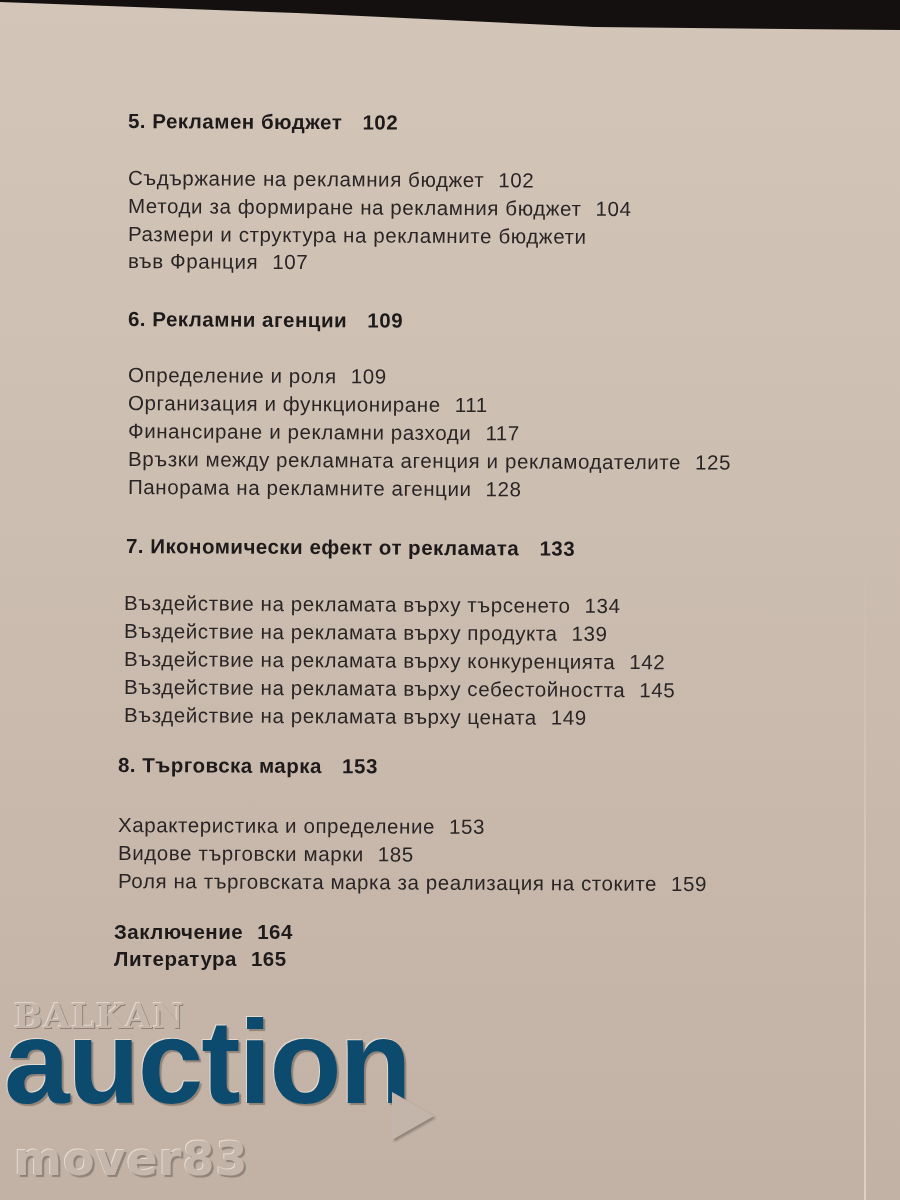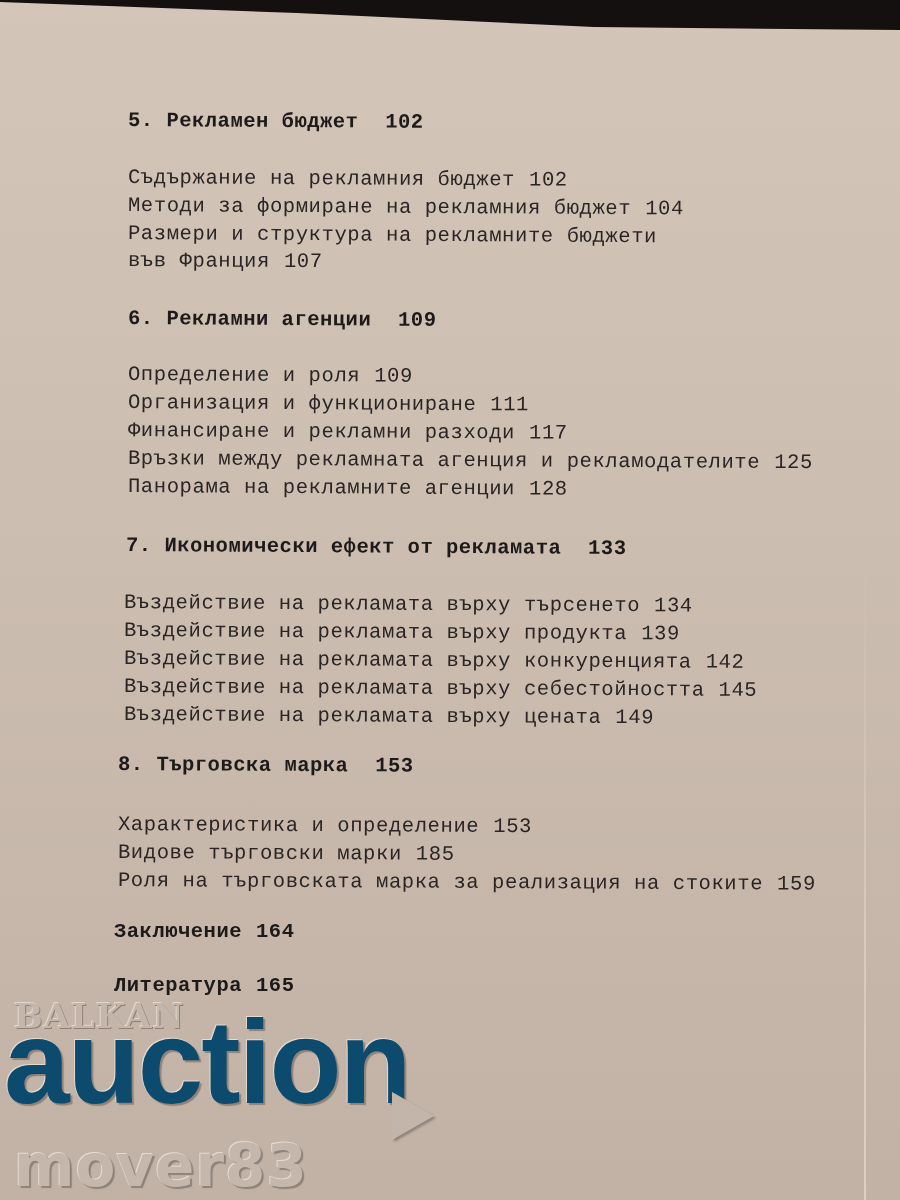--- a/index.html
+++ b/index.html
@@ -14,21 +14,21 @@
     }
     .top-shadow {
       position: absolute; left: 0; top: 0; width: 900px; height: 40px;
       background: #141010;
       clip-path: polygon(0 0, 100% 0, 100% 30px, 66% 27px, 33% 13px, 0 2px);
     }
     .right-edge {
       position: absolute; right: 34px; top: 560px; width: 2px; height: 640px;
       background: linear-gradient(180deg, rgba(230,215,200,0) 0%, rgba(230,215,200,0.6) 60%, rgba(230,215,200,0.8) 100%);
     }
-    .toc { position: absolute; left: 0; top: 0; width: 716px; height: 1200px; color: #231f1f; font-family: Liberation Mono, monospace; }
+    .toc { position: absolute; left: 0; top: 0; width: 716px; height: 1200px; color: #231f1f; }
     .line {
       position: absolute; white-space: nowrap; font-size: 20.5px; letter-spacing: 0.6px;
       transform-origin: left center; color: #2a2524;
     }
     .line.heading { font-weight: bold; font-size: 20.5px; letter-spacing: 0.5px; color: #1e1a1a; }
     .page-num { margin-left: 14px; }
     .watermark { position: absolute; left: 0; top: 0; }
     .wm-balkan {
       position: absolute; left: 14px; top: 996px; font-size: 34px; font-weight: bold;
       font-family: "DejaVu Serif", serif; letter-spacing: 1px;
@@ -39,21 +39,21 @@
       letter-spacing: -2px; line-height: 1;
       color: #0c4a6e; text-shadow: 2px 2px 1px #8f8278, -1px -1px 0 #e5dad0;
     }
     .wm-play {
       position: absolute; left: 392px; top: 1092px; width: 0; height: 0;
       border-top: 24px solid transparent; border-bottom: 24px solid transparent;
       border-left: 42px solid #c3b5aa;
       filter: drop-shadow(2px 2px 1px #8f8278);
     }
     .wm-user {
-      position: absolute; left: 14px; top: 1132px; font-size: 58px; font-weight: bold;
+      position: absolute; left: 14px; top: 1132px; font-size: 46px; font-weight: bold;
       font-family: "DejaVu Sans", sans-serif; letter-spacing: 1px;
       color: #c5b7ab; text-shadow: 2px 2px 1px #8f8278, -1px -1px 0 #e5dad0;
     }
   </style>
 </head>
 <body>
 
 <div class="page"></div>
 <div class="top-shadow"></div>
 <div class="right-edge"></div>
@@ -131,21 +131,21 @@
   <div class="line" style="left:118px; top:841px; transform:rotate(0.3deg);">
     <span>Видове търговски марки</span><span class="page-num">185</span>
   </div>
   <div class="line" style="left:118px; top:869px; transform:rotate(0.3deg);">
     <span>Роля на търговската марка за реализация на стоките</span><span class="page-num">159</span>
   </div>
 
   <div class="line heading" style="left:114px; top:920px;">
     <span>Заключение</span><span class="page-num">164</span>
   </div>
-  <div class="line heading" style="left:114px; top:974px;">
+  <div class="line heading" style="left:114px; top:947px;">
     <span>Литература</span><span class="page-num">165</span>
   </div>
 </div>
 
 <div class="watermark">
   <div class="wm-balkan">BALKAN</div>
   <div class="wm-auction">auction</div>
   <div class="wm-play"></div>
   <div class="wm-user">mover83</div>
 </div>

